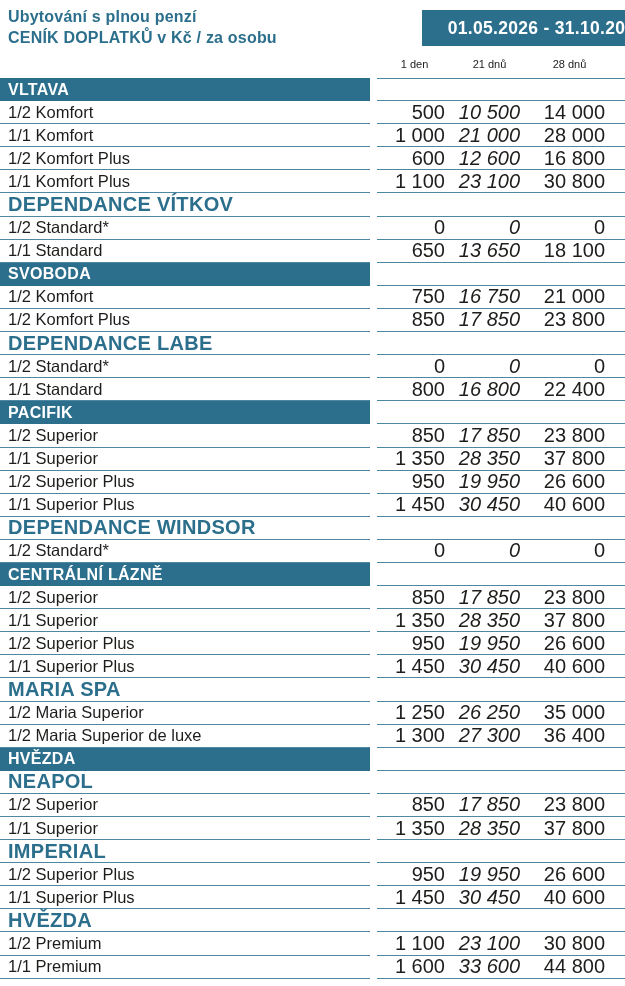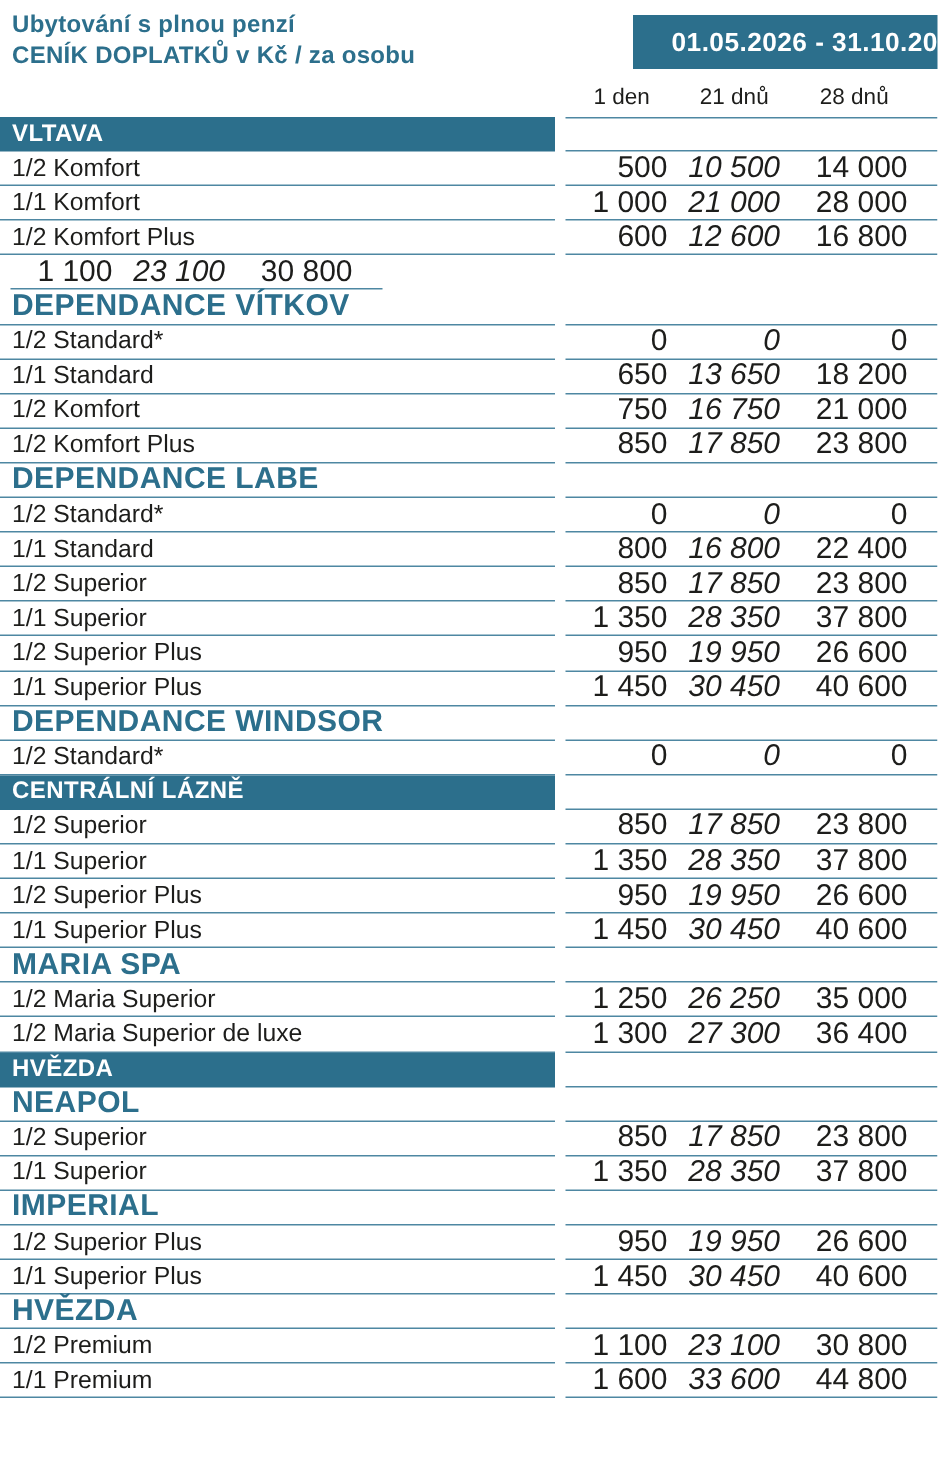--- a/index.html
+++ b/index.html
@@ -18,21 +18,21 @@
   .page{width:625px;height:986px;}
 
   
   header{position:relative;height:78px;width:625px;}
   .title{position:absolute;left:8px;top:6px;color:var(--teal);font-weight:bold;
          font-size:16px;line-height:21px;letter-spacing:.2px;}
   .date-box{position:absolute;left:376px;top:10px;width:249px;height:36px;
             background:var(--teal);color:#fff;font-weight:bold;font-size:17.5px;
             display:flex;align-items:center;justify-content:center;letter-spacing:.3px;margin-left:46px;}
   .col-headers{position:absolute;left:377px;bottom:2px;width:248px;height:24px;
-               display:flex;font-size:15px;color:var(--text);}
+               display:flex;font-size:11px;color:var(--text);}
   .col-headers .ch{display:flex;align-items:center;justify-content:center;}
   .ch1{width:75px;} .ch2{width:75px;} .ch3{width:85px;}
 
   
   main{width:524px;}
   .row{display:flex;height:23.1px;width:625px;}
   .row .left{width:370px;flex:0 0 370px;display:flex;align-items:center;
              padding-left:8px;font-size:16.5px;}
   .row .gap{width:7px;flex:0 0 7px;}
   .row .right{width:248px;flex:0 0 248px;display:flex;align-items:center;
@@ -95,20 +95,21 @@
       <div class="row data">
         <div class="left">1/2 Komfort Plus</div>
         <div class="gap"></div>
         <div class="right">
           <div class="cell c1">600</div>
           <div class="cell c2">12 600</div>
           <div class="cell c3">16 800</div>
         </div>
       </div>
       <div class="row data">
+        <div class="left">1/1 Komfort Plus</div>
         <div class="gap"></div>
         <div class="right">
           <div class="cell c1">1 100</div>
           <div class="cell c2">23 100</div>
           <div class="cell c3">30 800</div>
         </div>
       </div>
       <div class="row texthead">
         <div class="left">DEPENDANCE VÍTKOV</div>
         <div class="gap"></div>
@@ -126,21 +127,30 @@
           <div class="cell c2">0</div>
           <div class="cell c3">0</div>
         </div>
       </div>
       <div class="row data">
         <div class="left">1/1 Standard</div>
         <div class="gap"></div>
         <div class="right">
           <div class="cell c1">650</div>
           <div class="cell c2">13 650</div>
-          <div class="cell c3">18 200</div>
+          <div class="cell c3">18 100</div>
+        </div>
+      </div>
+      <div class="row bar">
+        <div class="left">SVOBODA</div>
+        <div class="gap"></div>
+        <div class="right">
+          <div class="cell c1"></div>
+          <div class="cell c2"></div>
+          <div class="cell c3"></div>
         </div>
       </div>
       <div class="row data">
         <div class="left">1/2 Komfort</div>
         <div class="gap"></div>
         <div class="right">
           <div class="cell c1">750</div>
           <div class="cell c2">16 750</div>
           <div class="cell c3">21 000</div>
         </div>
@@ -174,20 +184,29 @@
       </div>
       <div class="row data">
         <div class="left">1/1 Standard</div>
         <div class="gap"></div>
         <div class="right">
           <div class="cell c1">800</div>
           <div class="cell c2">16 800</div>
           <div class="cell c3">22 400</div>
         </div>
       </div>
+      <div class="row bar">
+        <div class="left">PACIFIK</div>
+        <div class="gap"></div>
+        <div class="right">
+          <div class="cell c1"></div>
+          <div class="cell c2"></div>
+          <div class="cell c3"></div>
+        </div>
+      </div>
       <div class="row data">
         <div class="left">1/2 Superior</div>
         <div class="gap"></div>
         <div class="right">
           <div class="cell c1">850</div>
           <div class="cell c2">17 850</div>
           <div class="cell c3">23 800</div>
         </div>
       </div>
       <div class="row data">

